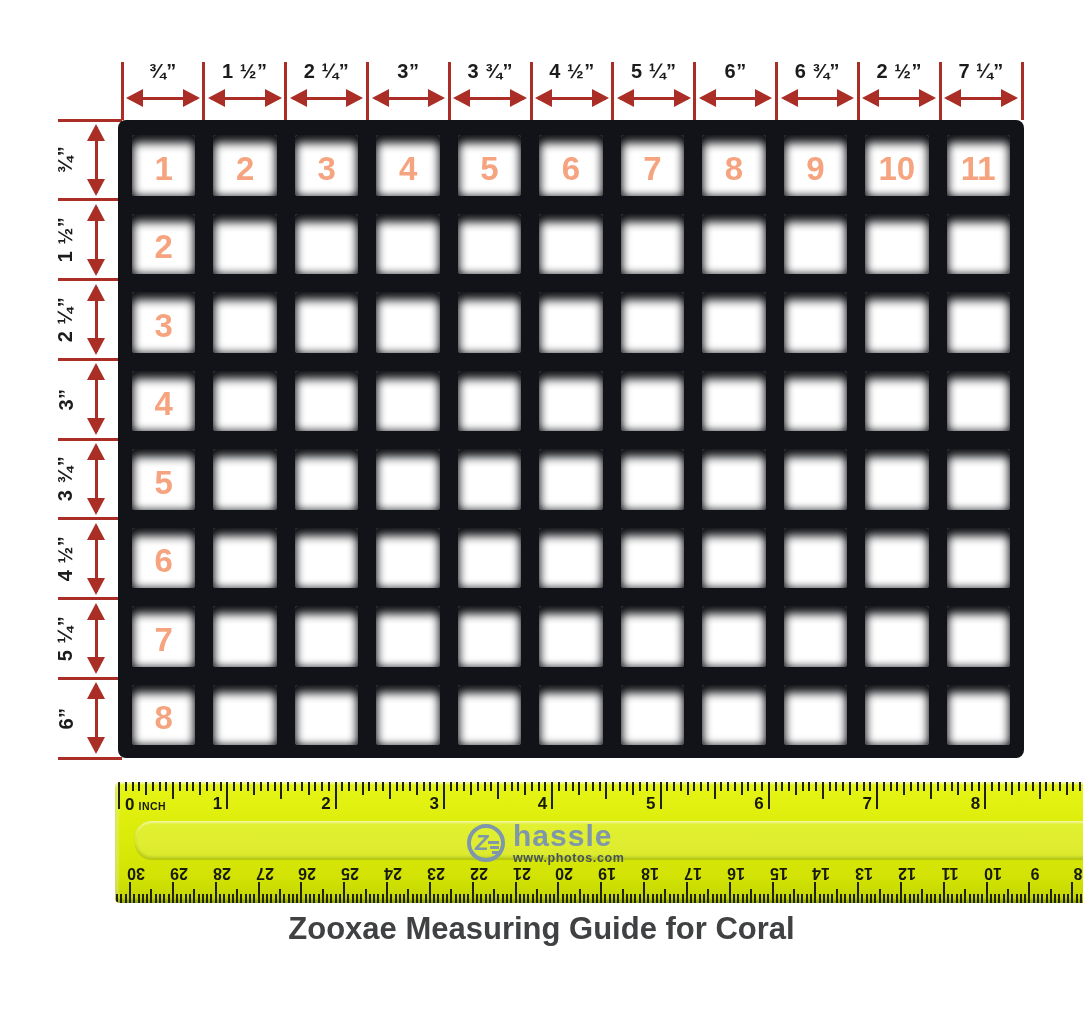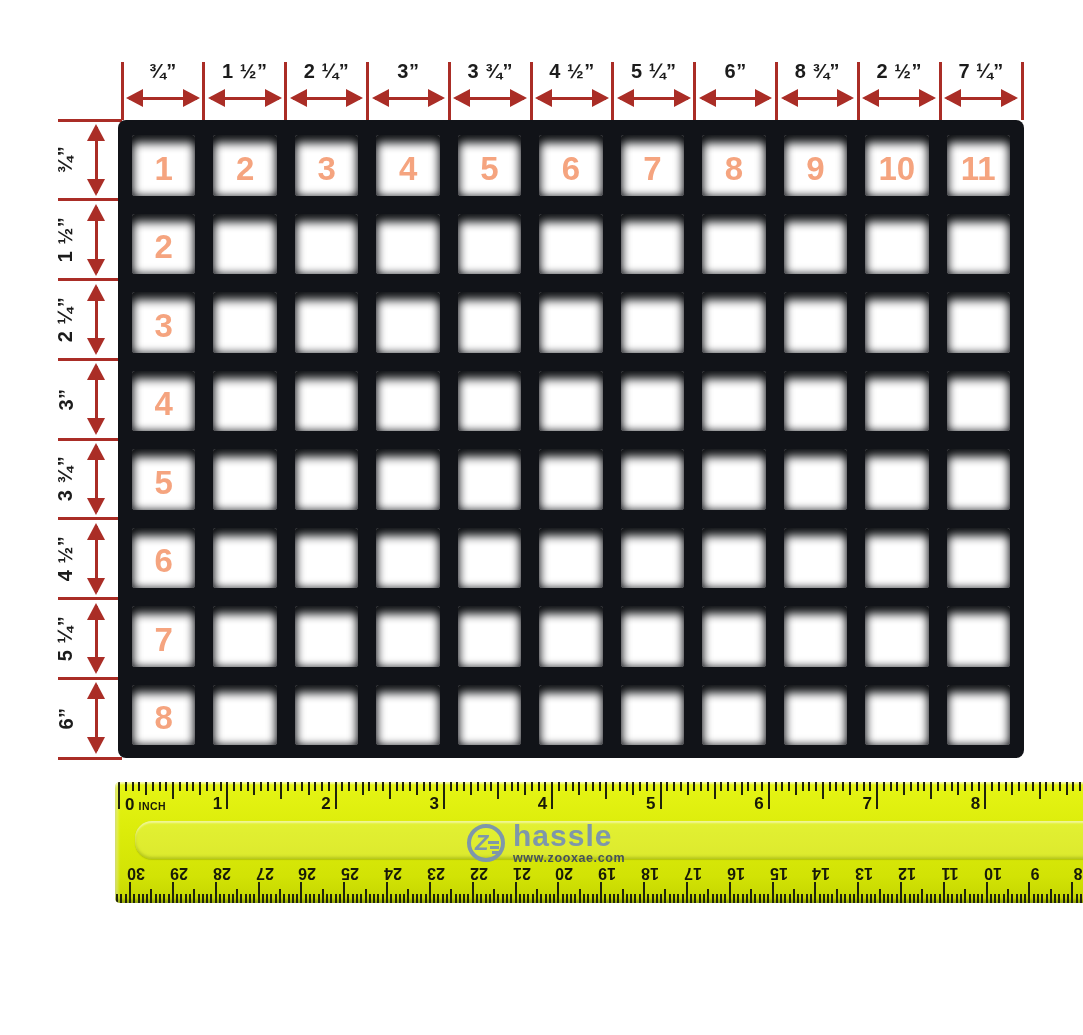--- a/index.html
+++ b/index.html
@@ -134,21 +134,21 @@
         <span class="hl"></span>
         <span class="shaft"></span>
         <span class="hr"></span>
       </div>
       <div class="ax-label" style="left: 694.7px; top: 58px; width: 81.8px; height: 26px;">6”</div>
       <div class="h-arrow" style="left: 698.7px; top: 89px; width: 73.8px;">
         <span class="hl"></span>
         <span class="shaft"></span>
         <span class="hr"></span>
       </div>
-      <div class="ax-label" style="left: 776.5px; top: 58px; width: 81.8px; height: 26px;">8 ¾”</div>
+      <div class="ax-label" style="left: 776.5px; top: 58px; width: 81.8px; height: 26px;">6 ¾”</div>
       <div class="h-arrow" style="left: 780.5px; top: 89px; width: 73.8px;">
         <span class="hl"></span>
         <span class="shaft"></span>
         <span class="hr"></span>
       </div>
       <div class="ax-label" style="left: 858.4px; top: 58px; width: 81.8px; height: 26px;">2 ½”</div>
       <div class="h-arrow" style="left: 862.4px; top: 89px; width: 73.8px;">
         <span class="hl"></span>
         <span class="shaft"></span>
         <span class="hr"></span>
@@ -930,19 +930,20 @@
       </div>
     <div id="logo">
       <div id="logo-circle">
         <span class="zl">Z</span>
         <span class="ln l1"></span>
         <span class="ln l2"></span>
         <span class="ln l3"></span>
       </div>
       <div id="brand-text">
         <div id="brand-name">hassle</div>
-        <div id="brand-url">www.zooxae.com</div>
+        <div id="brand-url">www.photos.com</div>
       </div>
     </div>
   </div>
 
+  <div id="title">Zooxae Measuring Guide for Coral</div>
 
 </div>
 
 </body></html>

